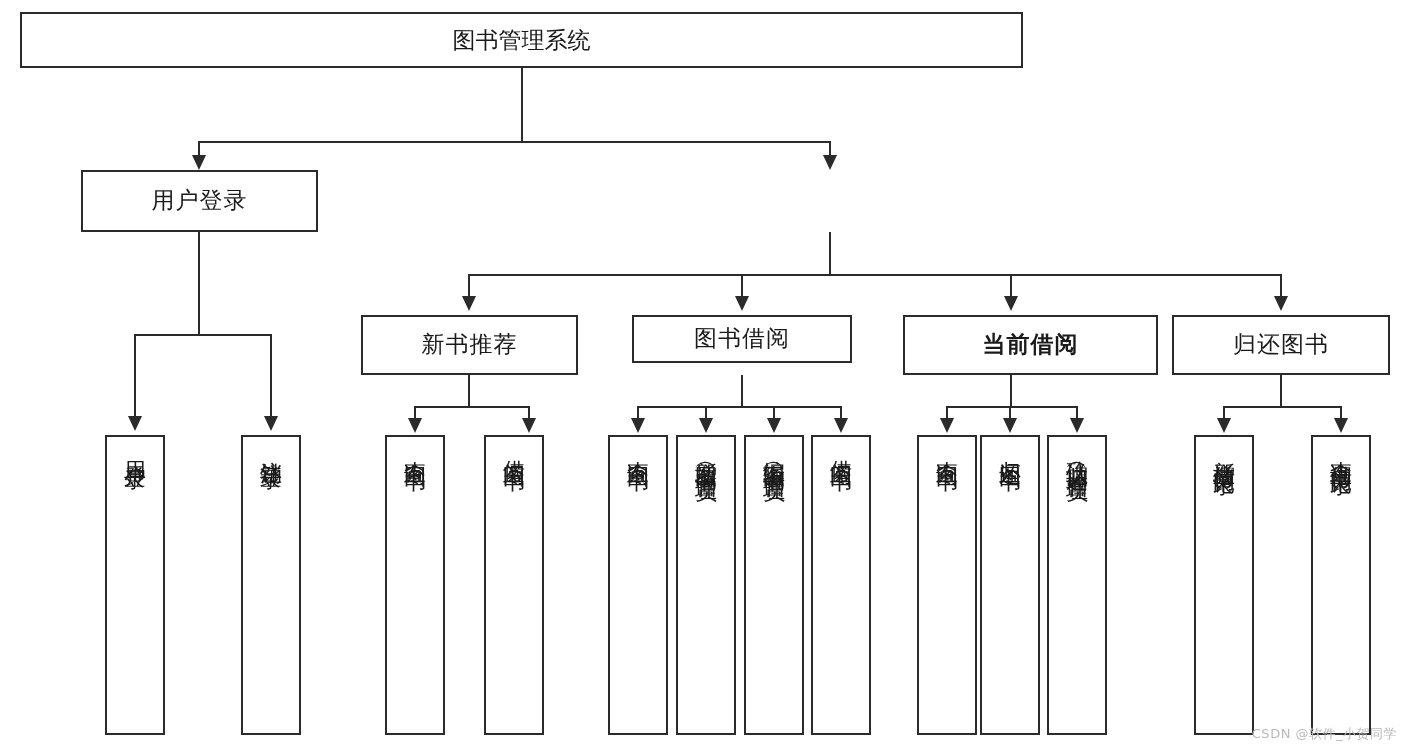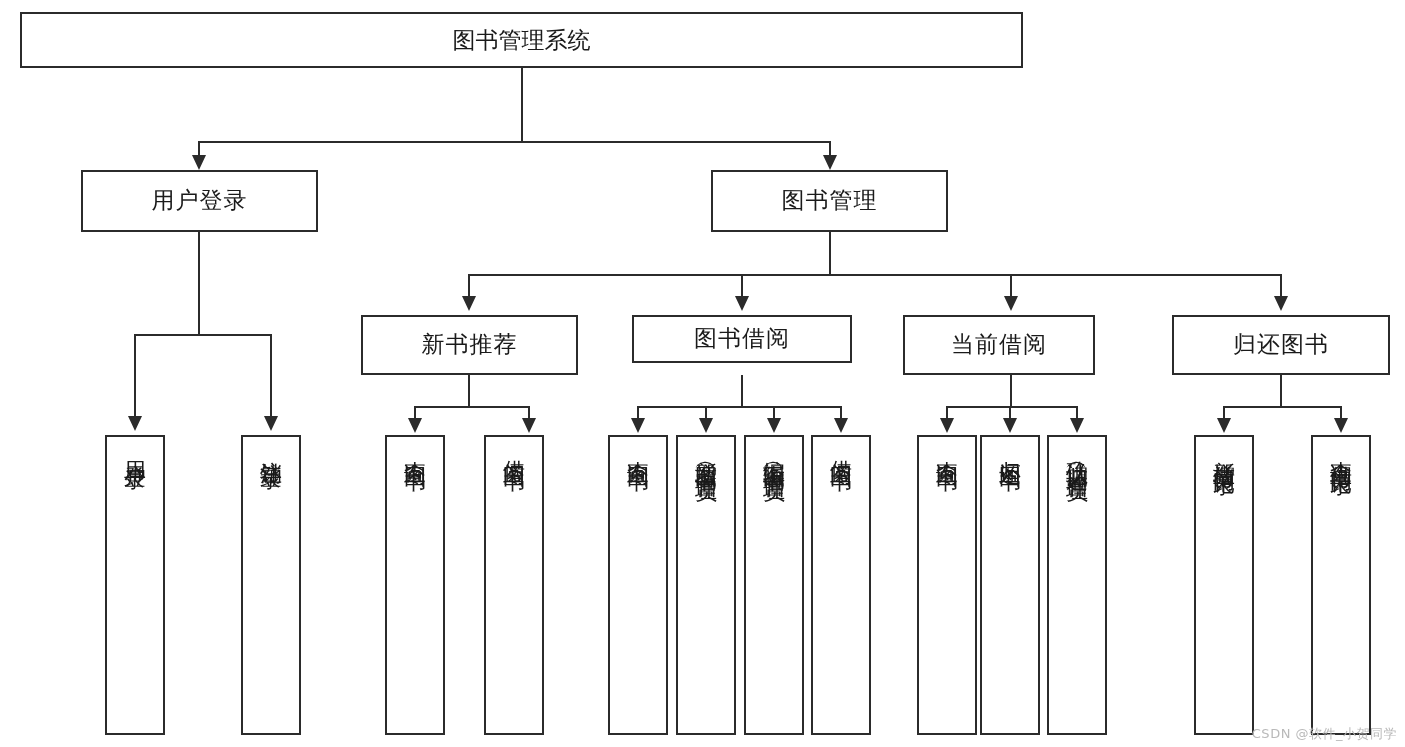--- a/index.html
+++ b/index.html
@@ -93,23 +93,20 @@
 
   <div class="ln vln" style="left:198px; top:141px; width:2px; height:16px;"></div>
   <div class="arrow" style="left:192px; top:155px;"></div>
   <div class="ln vln" style="left:829px; top:141px; width:2px; height:16px;"></div>
   <div class="arrow" style="left:823px; top:155px;"></div>
 
   <div class="node h" style="left:81px; top:170px; width:237px; height:62px;">
     <span>用户登录</span>
   </div>
 
-  <div class="node h" style="left:711px; top:170px; width:237px; height:62px;">
-    <span>图书管理</span>
-  </div>
 
   <div class="ln vln" style="left:198px; top:232px; width:2px; height:104px;"></div>
   <div class="ln hln" style="left:134px; top:334px; width:136px; height:2px;"></div>
   <div class="ln vln" style="left:134px; top:334px; width:2px; height:84px;"></div>
   <div class="arrow" style="left:128px; top:416px;"></div>
   <div class="ln vln" style="left:270px; top:334px; width:2px; height:84px;"></div>
   <div class="arrow" style="left:264px; top:416px;"></div>
 
   <div class="ln vln" style="left:829px; top:232px; width:2px; height:44px;"></div>
   <div class="ln hln" style="left:468px; top:274px; width:814px; height:2px;"></div>
@@ -121,21 +118,21 @@
   <div class="arrow" style="left:1004px; top:296px;"></div>
   <div class="ln vln" style="left:1280px; top:274px; width:2px; height:24px;"></div>
   <div class="arrow" style="left:1274px; top:296px;"></div>
 
   <div class="node h" style="left:361px; top:315px; width:217px; height:60px;">
     <span>新书推荐</span>
   </div>
   <div class="node h" style="left:632px; top:315px; width:220px; height:48px;">
     <span>图书借阅</span>
   </div>
-  <div class="node h" style="left:903px; top:315px; width:192px; height:60px;">
+  <div class="node h" style="left:903px; top:315px; width:255px; height:60px;font-weight:bold;">
     <span>当前借阅</span>
   </div>
   <div class="node h" style="left:1172px; top:315px; width:218px; height:60px;">
     <span>归还图书</span>
   </div>
 
   <div class="ln vln" style="left:468px; top:375px; width:2px; height:33px;"></div>
   <div class="ln hln" style="left:414px; top:406px; width:116px; height:2px;"></div>
   <div class="ln vln" style="left:414px; top:406px; width:2px; height:14px;"></div>
   <div class="arrow" style="left:408px; top:418px;"></div>

